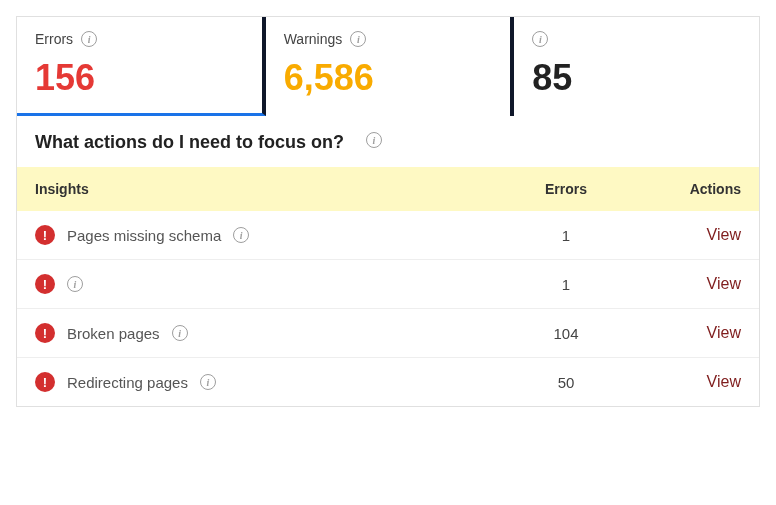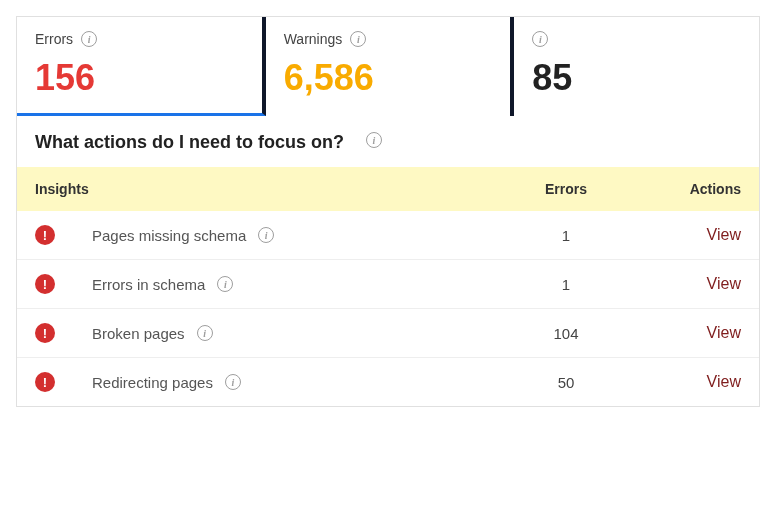--- a/index.html
+++ b/index.html
@@ -119,21 +119,20 @@
       width: 20px;
       height: 20px;
       background: #d32f2f;
       border-radius: 50%;
       color: #fff;
       font-size: 13px;
       font-weight: bold;
     }
     .insight-label {
       color: #555;
-      margin-left: 25px;
     }
     .count-cell {
       width: 130px;
       text-align: center;
       color: #444;
     }
     .actions-cell {
       width: 110px;
       text-align: right;
     }
@@ -195,21 +194,20 @@
     </div>
     <div class="count-cell">1</div>
     <div class="actions-cell">
       <a class="view-link">View</a>
     </div>
   </div>
 
   <div class="table-row">
     <div class="insight-cell">
       <span class="error-badge">!</span>
-      <span class="insight-label">Errors in schema</span>
       <span class="info-icon">i</span>
     </div>
     <div class="count-cell">1</div>
     <div class="actions-cell">
       <a class="view-link">View</a>
     </div>
   </div>
 
   <div class="table-row">
     <div class="insight-cell">

